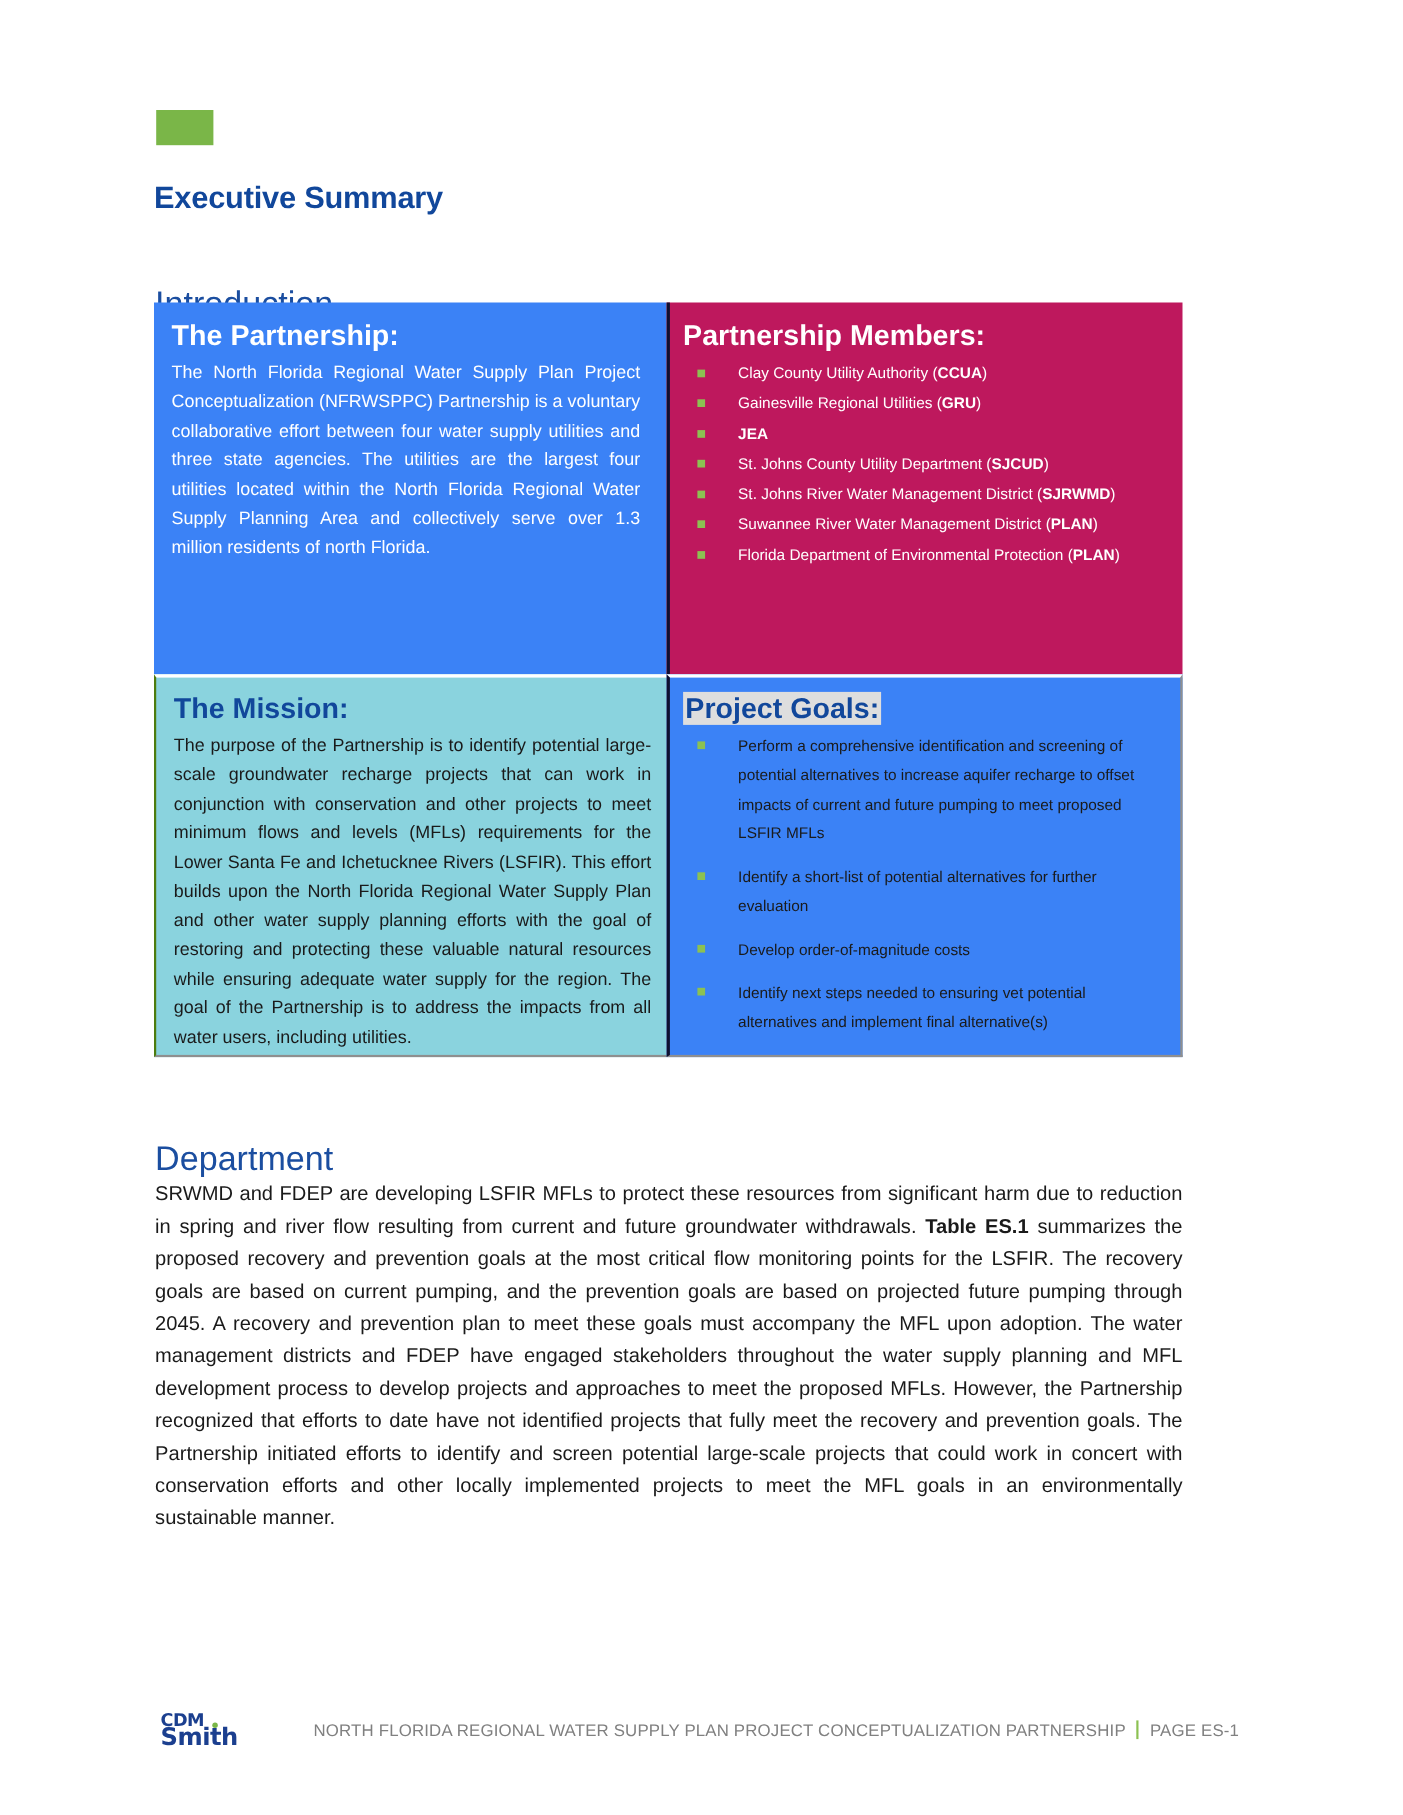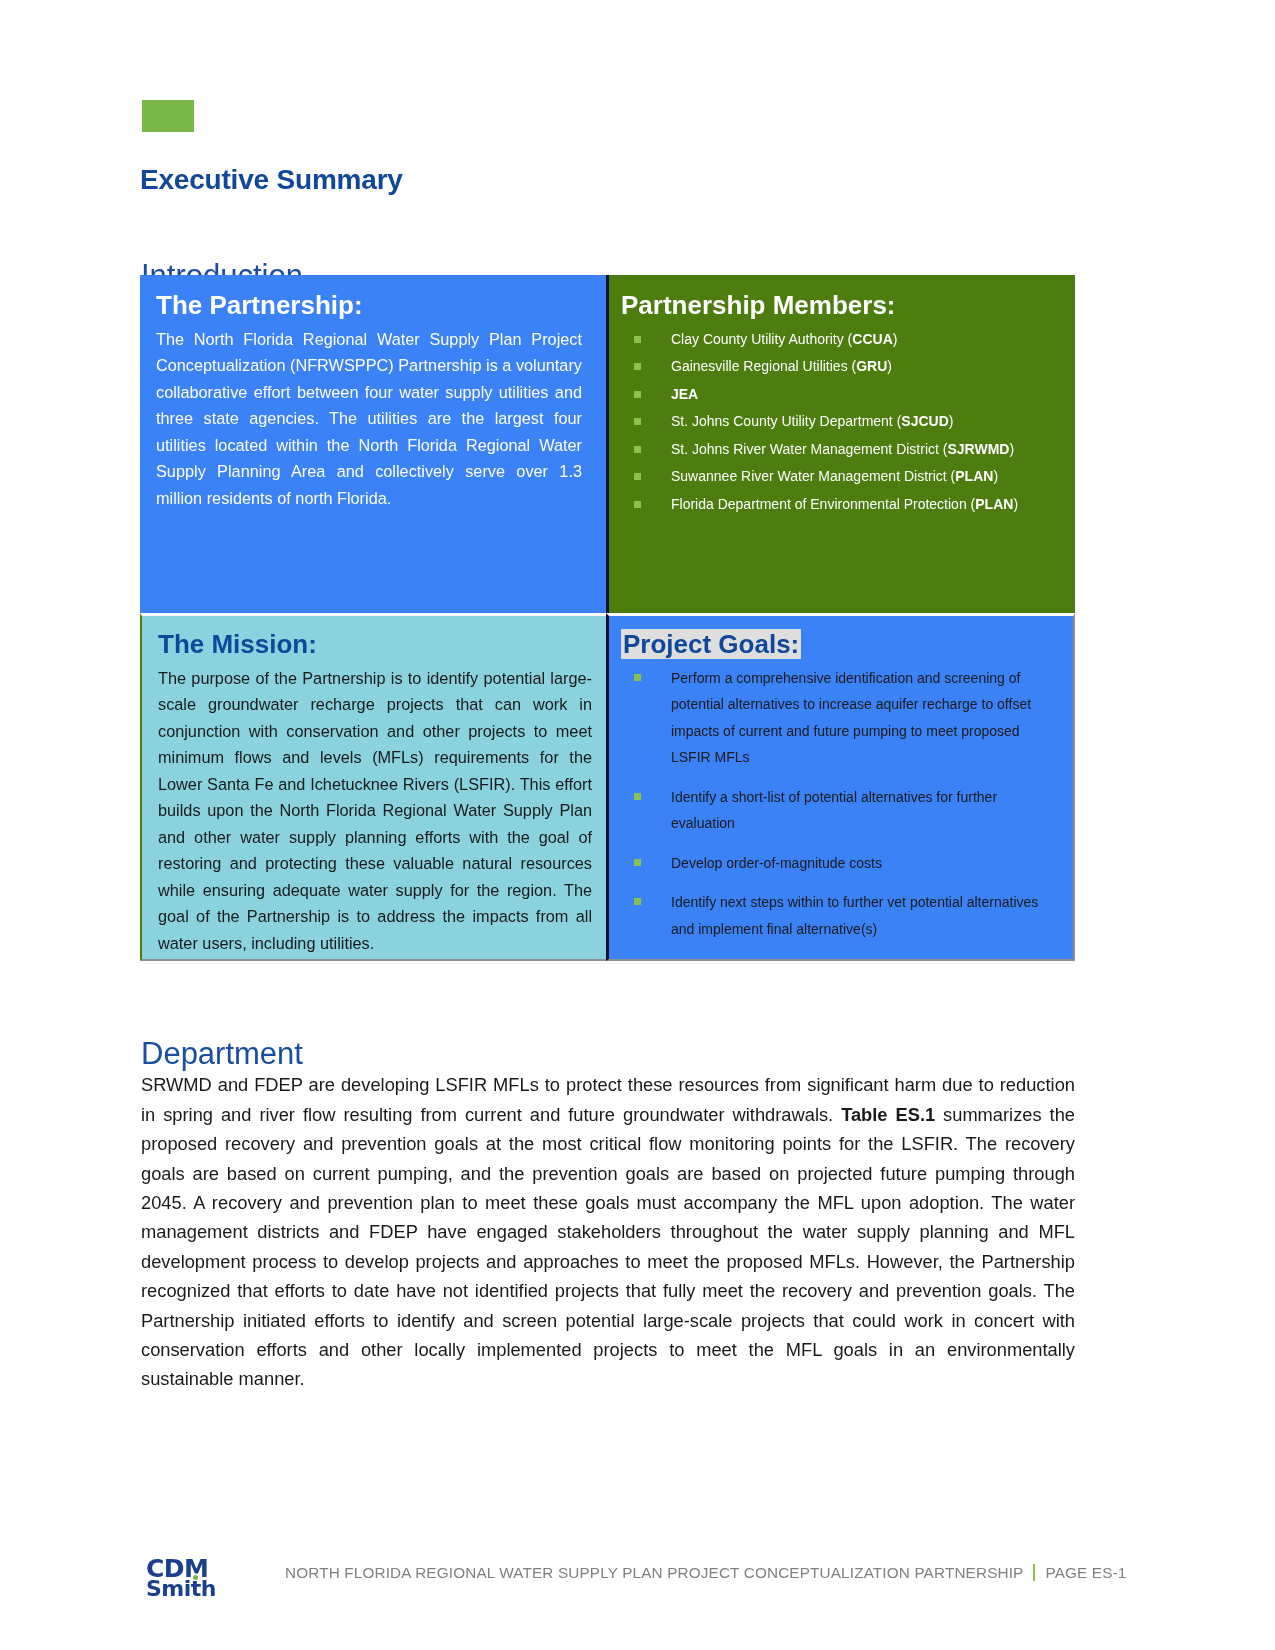--- a/index.html
+++ b/index.html
@@ -64,21 +64,21 @@
   .panel {
     position: relative;
     box-sizing: border-box;
     overflow: hidden;
   }
   .panel-partnership {
     background: #3b82f6;
     padding: 14px 24px 10px 16px;
   }
   .panel-members {
-    background: #4d7c0f;
+    background: #be185d;
     padding: 14px 14px 10px 12px;
     border-left: 3px solid #0f1030;
   }
   .panel-mission {
     background: #8ad3de;
     padding: 12px 14px 10px 16px;
     border-top: 3px solid #ffffff;
     border-left: 2px solid #4d7c0f;
     border-bottom: 2px solid #8f8f8f;
   }
@@ -172,21 +172,21 @@
     position: absolute;
     left: 6px;
     top: 0px;
     width: 100px;
     line-height: 1;
     font-family: "DejaVu Sans", sans-serif;
     font-weight: bold;
     color: #1b3f8f;
   }
   .logo-cdm {
-    font-size: 25px;
+    font-size: 16px;
     letter-spacing: -0.5px;
     display: block;
   }
   .logo-smith {
     font-size: 22px;
     letter-spacing: -0.5px;
     display: block;
     margin-top: -3px;
     position: relative;
   }
@@ -251,21 +251,21 @@
       <div class="panel-title title-on-light">The Mission:</div>
       <p class="panel-body body-on-light">The purpose of the Partnership is to identify potential large-scale groundwater recharge projects that can work in conjunction with conservation and other projects to meet minimum flows and levels (MFLs) requirements for the Lower Santa Fe and Ichetucknee Rivers (LSFIR). This effort builds upon the North Florida Regional Water Supply Plan and other water supply planning efforts with the goal of restoring and protecting these valuable natural resources while ensuring adequate water supply for the region. The goal of the Partnership is to address the impacts from all water users, including utilities.</p>
     </div>
 
     <div class="panel panel-goals">
       <div class="panel-title title-on-light"><span class="title-highlight">Project Goals:</span></div>
       <ul class="bullets goals" id="goals-list">
           <li>Perform a comprehensive identification and screening of potential alternatives to increase aquifer recharge to offset impacts of current and future pumping to meet proposed LSFIR MFLs</li>
           <li>Identify a short-list of potential alternatives for further evaluation</li>
           <li>Develop order-of-magnitude costs</li>
-          <li>Identify next steps within to further vet potential alternatives and implement final alternative(s)</li>
+          <li>Identify next steps needed to ensuring vet potential alternatives and implement final alternative(s)</li>
         </ul>
     </div>
 
   </div>
 
   <h2 class="section-heading" id="background-heading">Department</h2>
 
   <p class="body-paragraph"><span>SRWMD and FDEP are developing LSFIR MFLs to protect these resources from significant harm due to reduction in spring and river flow resulting from current and future groundwater withdrawals. </span><b>Table ES.1</b><span> summarizes the proposed recovery and prevention goals at the most critical flow monitoring points for the LSFIR. The recovery goals are based on current pumping, and the prevention goals are based on projected future pumping through 2045. A recovery and prevention plan to meet these goals must accompany the MFL upon adoption. The water management districts and FDEP have engaged stakeholders throughout the water supply planning and MFL development process to develop projects and approaches to meet the proposed MFLs. However, the Partnership recognized that efforts to date have not identified projects that fully meet the recovery and prevention goals. The Partnership initiated efforts to identify and screen potential large-scale projects that could work in concert with conservation efforts and other locally implemented projects to meet the MFL goals in an environmentally sustainable manner.</span></p>
 
   <div class="footer">

